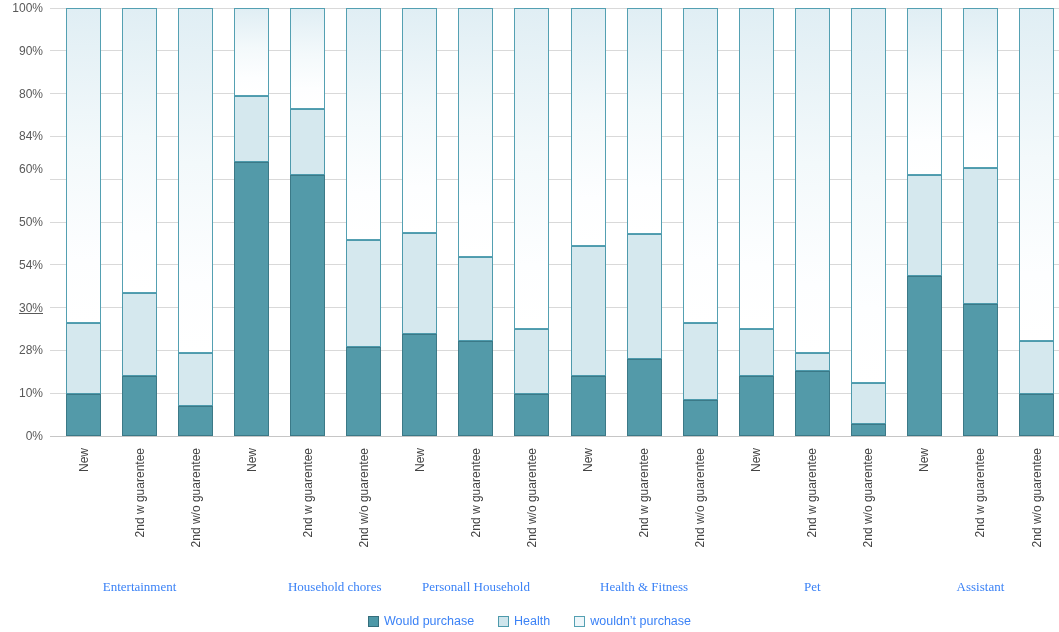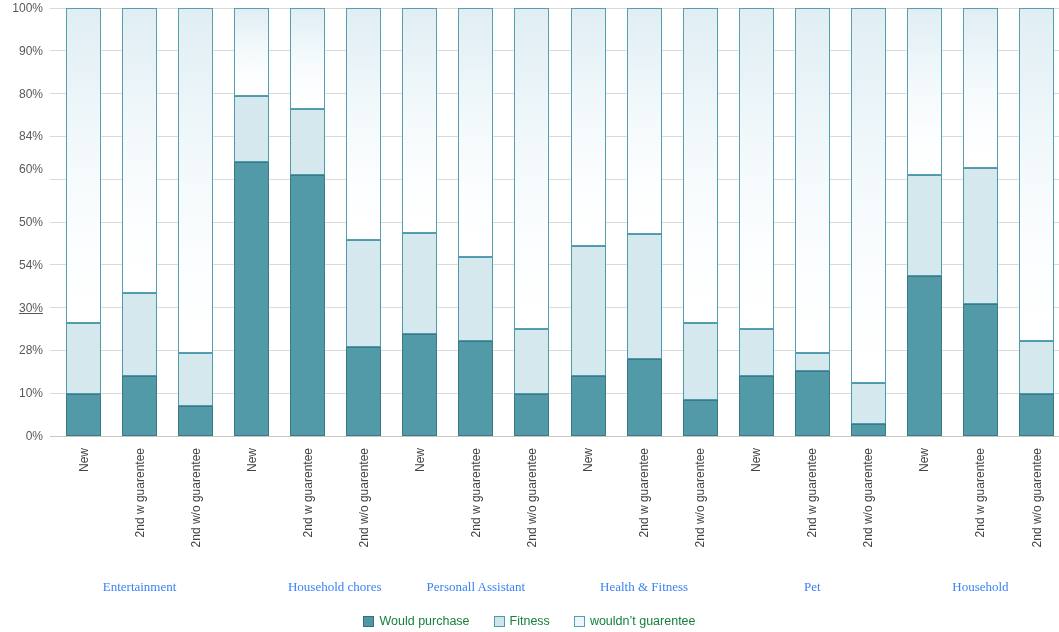--- a/index.html
+++ b/index.html
@@ -19,21 +19,21 @@
   .seg.wouldnt{background:linear-gradient(180deg,#e0eef4 0%,#f3f9fb 45%,#fdfeff 80%,#ffffff 100%);
                border:1px solid #54a0b2;}
   #xticks{position:absolute;left:0;top:448px;width:1059px;height:130px;}
   .xtick{position:absolute;top:0;writing-mode:vertical-rl;transform:rotate(180deg);
          white-space:nowrap;font-size:12px;color:#444444;line-height:16px;}
   #grouplabels{position:absolute;left:0;top:579px;width:1059px;height:20px;}
   .grouplabel{position:absolute;top:0;transform:translateX(-50%);white-space:nowrap;
               font-size:13px;color:#3b82f6;font-family:Liberation Serif, serif;}
   #legend{position:absolute;left:0;top:611px;width:1059px;height:20px;
           display:flex;justify-content:center;align-items:center;gap:24px;}
-  .legend-item{display:flex;align-items:center;gap:5px;font-size:12.5px;color:#15803d;}
+  .legend-item{display:flex;align-items:center;gap:5px;font-size:12.5px;color:#3b82f6;}
   .swatch{width:11px;height:11px;box-sizing:border-box;display:inline-block;}
   .swatch.s0{background:#4d98a7;border:1px solid #356e7c;}
   .swatch.s1{background:#cfe5ec;border:1px solid #4e9aac;}
   .swatch.s2{background:#eef6fa;border:1px solid #54a0b2;}
 </style>
 </head>
 <body>
 
 <div id="chart">
   <div id="ylabels">
@@ -168,32 +168,32 @@
       <div class="xtick" style="left: 748.22px;">New</div>
       <div class="xtick" style="left: 804.28px;">2nd w guarentee</div>
       <div class="xtick" style="left: 860.34px;">2nd w/o guarentee</div>
       <div class="xtick" style="left: 916.4px;">New</div>
       <div class="xtick" style="left: 972.46px;">2nd w guarentee</div>
       <div class="xtick" style="left: 1028.52px;">2nd w/o guarentee</div>
     </div>
   <div id="grouplabels">
       <div class="grouplabel" style="left: 139.56px;">Entertainment</div>
       <div class="grouplabel" style="left: 307.74px; margin-left: 27px;">Household chores</div>
-      <div class="grouplabel" style="left: 475.92px;">Personall Assistant</div>
+      <div class="grouplabel" style="left: 475.92px;">Personall Household</div>
       <div class="grouplabel" style="left: 644.1px;">Health &amp; Fitness</div>
       <div class="grouplabel" style="left: 812.28px;">Pet</div>
-      <div class="grouplabel" style="left: 980.46px;">Household</div>
+      <div class="grouplabel" style="left: 980.46px;">Assistant</div>
     </div>
   <div id="legend">
       <div class="legend-item">
         <span class="swatch s0"></span>
         <span>Would purchase</span>
       </div>
       <div class="legend-item">
         <span class="swatch s1"></span>
-        <span>Fitness</span>
+        <span>Health</span>
       </div>
       <div class="legend-item">
         <span class="swatch s2"></span>
-        <span>wouldn’t guarentee</span>
+        <span>wouldn’t purchase</span>
       </div>
     </div>
 </div>
 
 </body></html>

